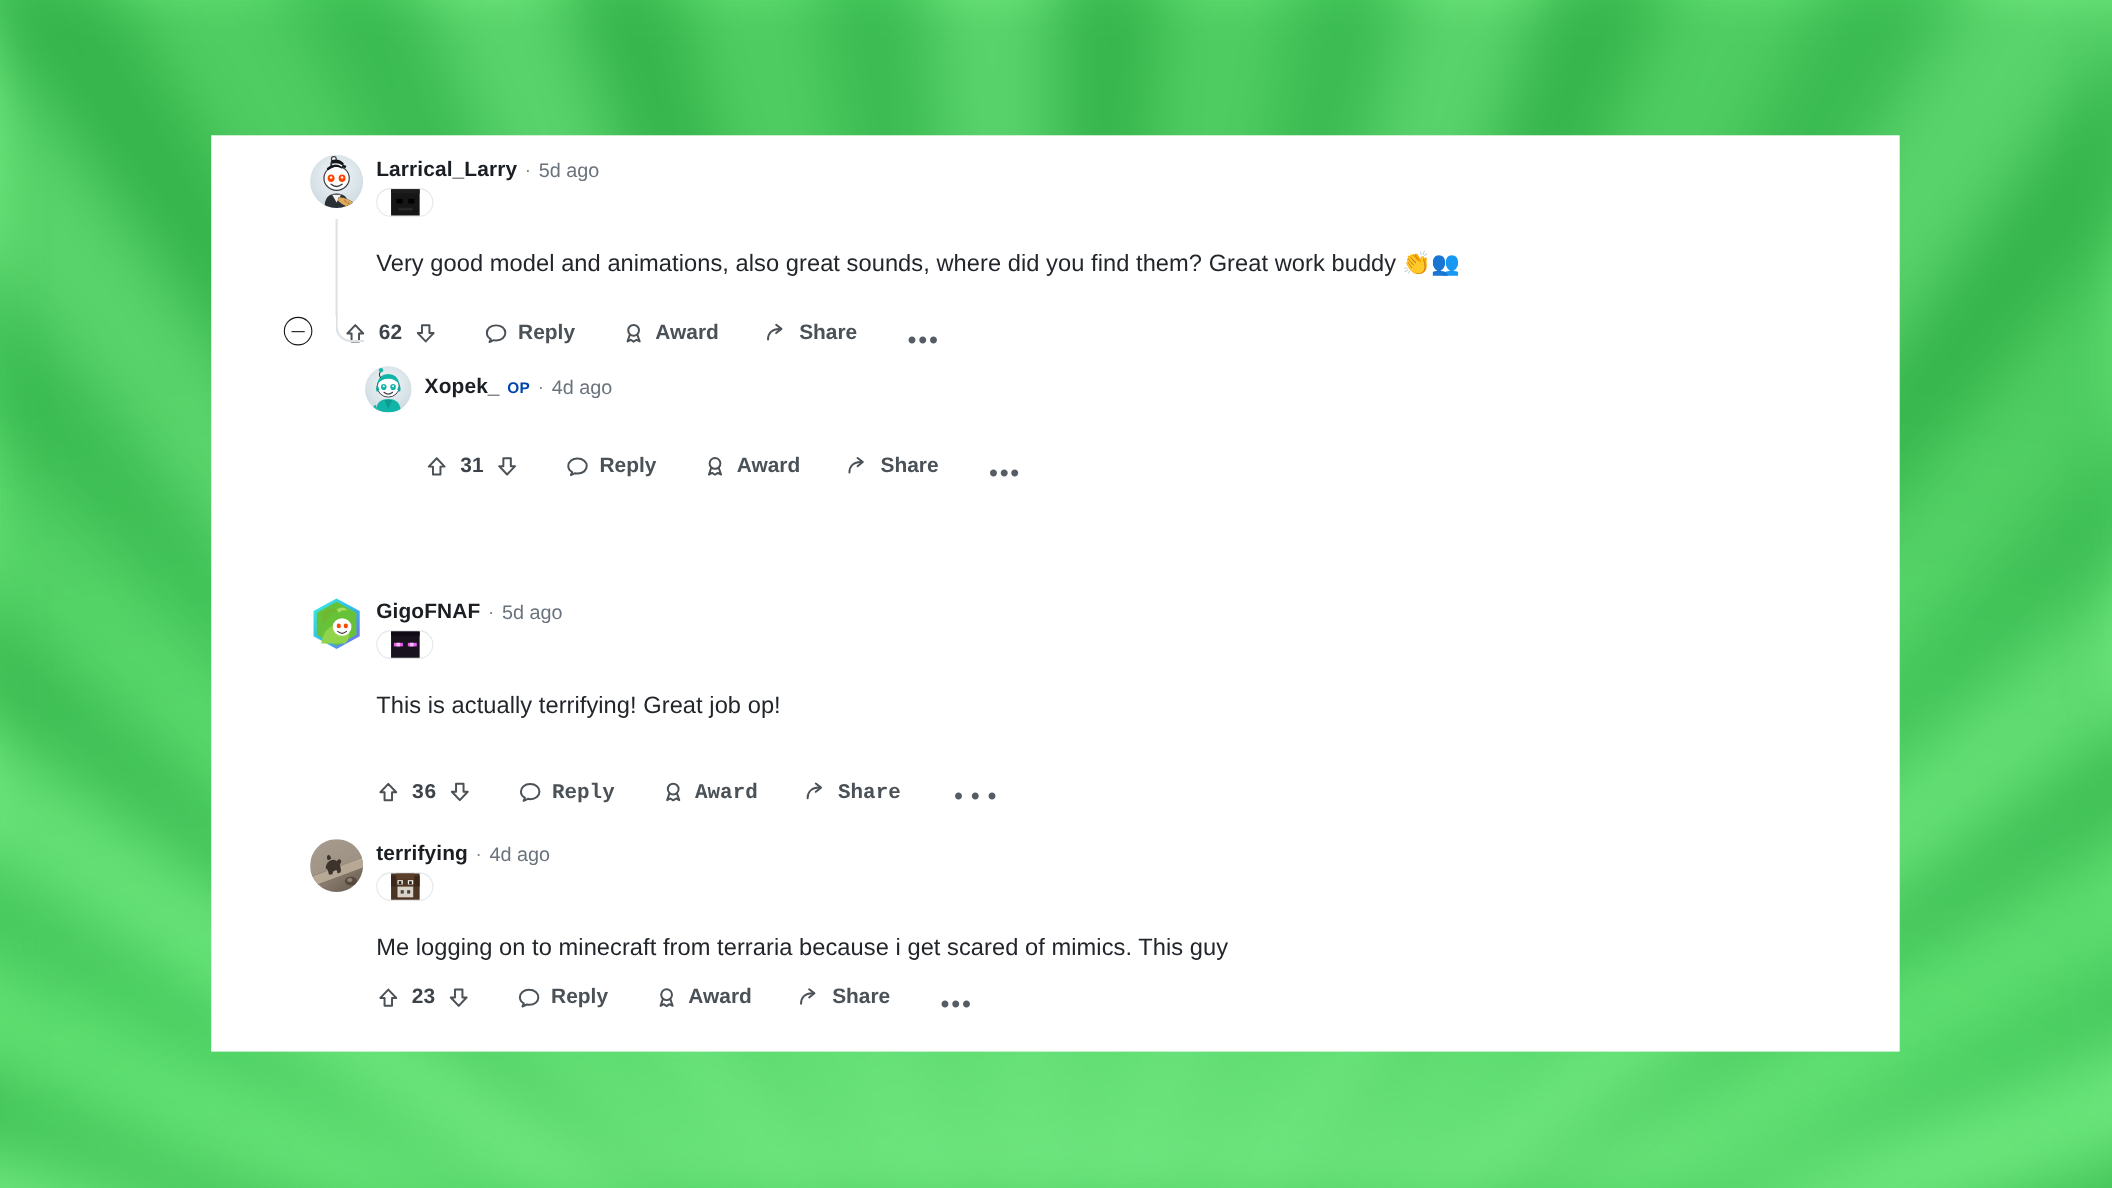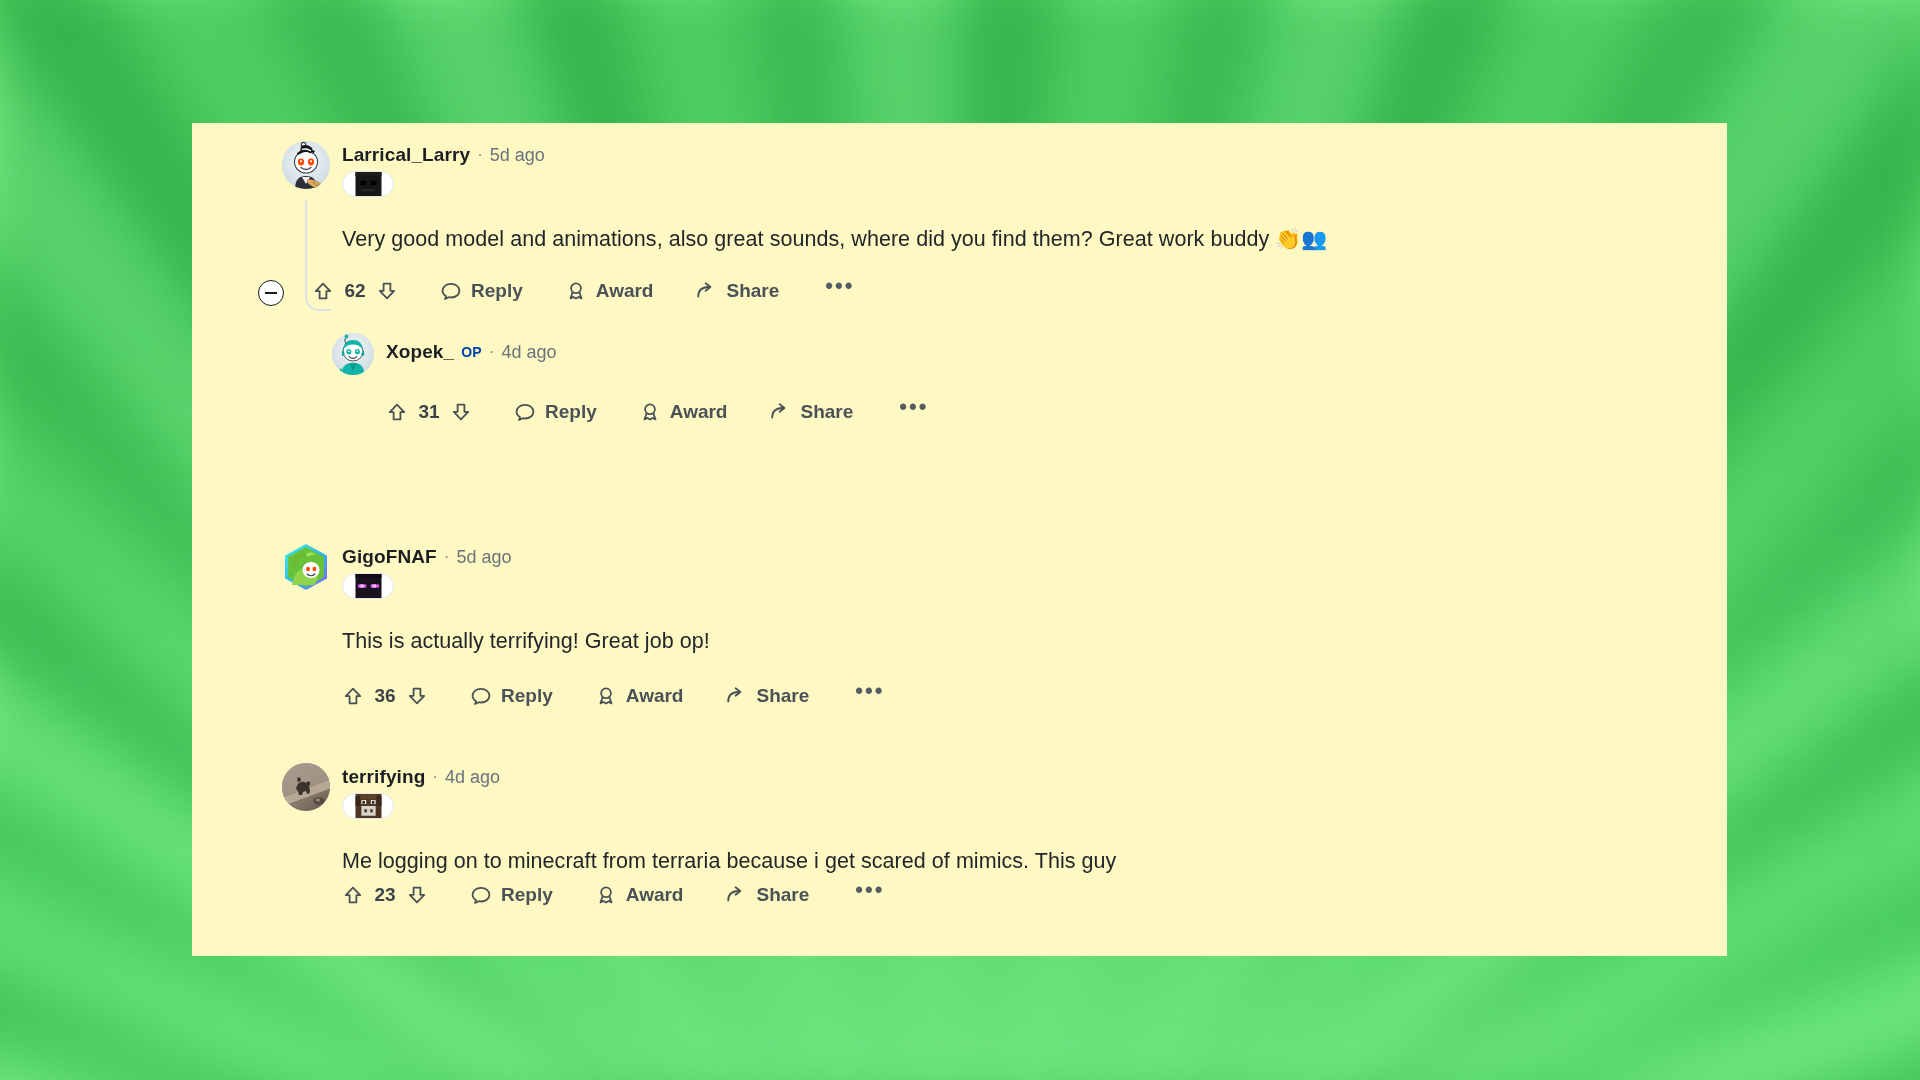--- a/index.html
+++ b/index.html
@@ -39,21 +39,21 @@
     filter: blur(18px);
   }
 
   
   #comment-card {
     position: absolute;
     left: 192px;
     top: 123px;
     width: 1535px;
     height: 833px;
-    background: #fef9c3;
+    background: #ffffff;
     overflow: hidden;
   }
 
   .thread {
     position: relative;
     padding: 0;
   }
 
   
   .comment { position: relative; }
@@ -118,21 +118,21 @@
     color: #22262b;
     line-height: 1.45;
     letter-spacing: .05px;
   }
 
   .emoji { font-size: 21px; }
 
   
   .actions {
     display: flex;
-    align-items: flex-start;
+    align-items: flex-end;
     height: 34px;
   }
 
   .vote {
     display: flex;
     align-items: center;
     gap: 10px;
   }
   .vote .count {
     font-size: 19px;
@@ -443,21 +443,21 @@
               <rect x="10.6" y="7" width="2" height="2" fill="#f9b8fd"></rect>
             </svg>
           </div>
         </div>
       </div>
 
       <div class="body-text" style="margin-left:60px; margin-top:27px;">
         <span>This is actually terrifying! Great job op!</span>
       </div>
 
-      <div class="actions" style="margin-left:60px; margin-top:28px;">
+      <div class="actions" style="margin-left:60px; margin-top:40px;font-family:Liberation Mono, monospace;">
 
         <div class="vote">
           <svg class="ic" width="22" height="22" viewBox="0 0 22 22">
             <path d="M11 3.6 L18.2 11.2 H14.4 V18.4 H7.6 V11.2 H3.8 Z"></path>
           </svg>
           <span class="count">36</span>
           <svg class="ic" width="22" height="22" viewBox="0 0 22 22">
             <path d="M11 18.4 L18.2 10.8 H14.4 V3.6 H7.6 V10.8 H3.8 Z"></path>
           </svg>
         </div>

